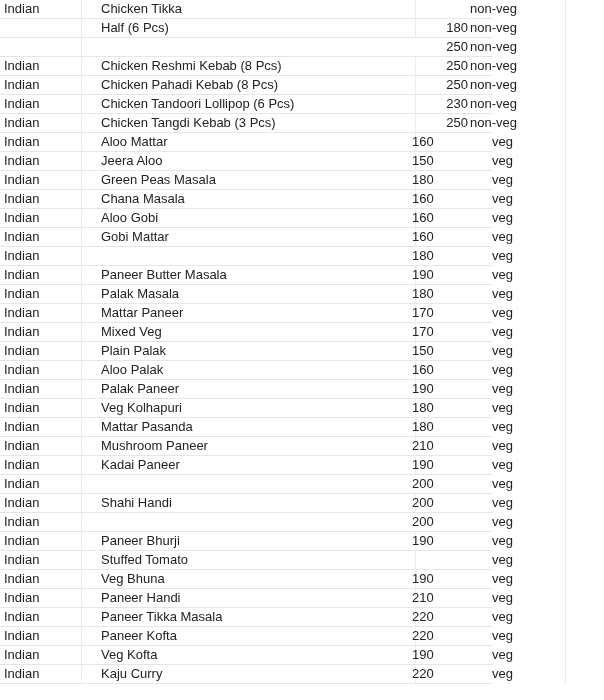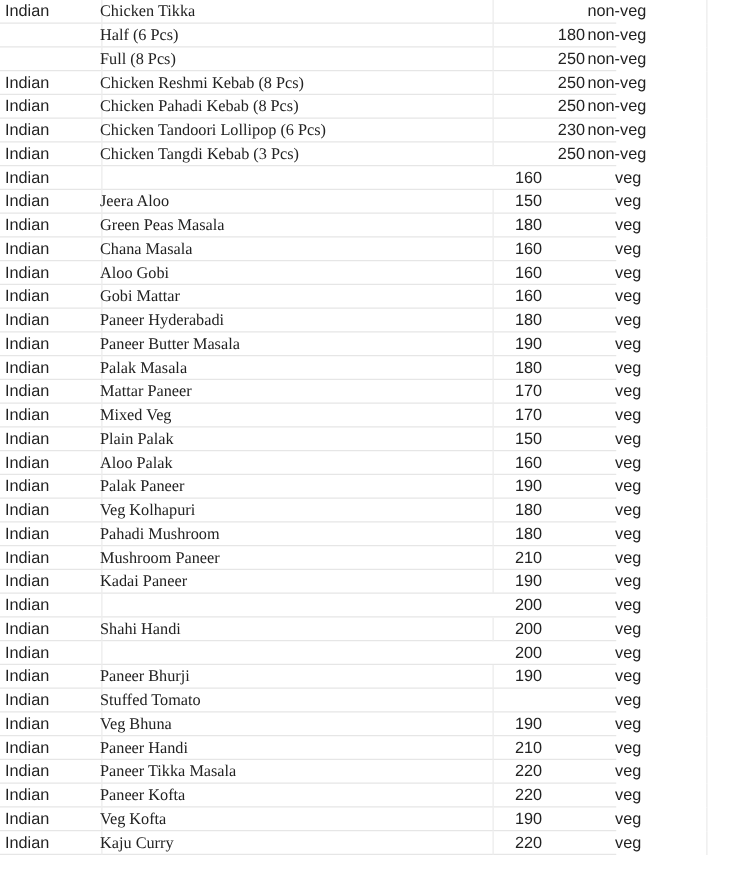--- a/index.html
+++ b/index.html
@@ -3,21 +3,21 @@
 <meta charset="utf-8">
 <style>
   html, body { margin: 0; padding: 0; background: #ffffff; }
   body { width: 604px; height: 700px; overflow: hidden; position: relative;
          font-family: "Liberation Sans", "DejaVu Sans", sans-serif; color: #222; }
   .sheet { position: absolute; left: 0; top: 0; width: 493px; }
   .row { position: relative; height: 19px; border-bottom: 1px solid #e6e6e6; box-sizing: border-box; }
   .cell { position: absolute; top: 0; height: 19px; line-height: 18px; font-size: 13px;
           white-space: nowrap; box-sizing: border-box; }
   .c-cuisine { left: 0; width: 82px; padding-left: 4px; border-right: 1px solid #ececec; }
-  .c-name { left: 65px; width: 330px; padding-left: 15px; border-right: 1px solid #ececec; overflow: visible; font-family: Liberation Serif, serif; }
+  .c-name { left: 86px; width: 330px; padding-left: 15px; border-right: 1px solid #ececec; overflow: visible; }
   .c-price { left: 412px; width: 78px; text-align: left; padding-right: 0; overflow: visible; }
   .c-type { left: 490px; width: 76px; padding-left: 2px; border-right: 1px solid #ececec; }
   .c-empty { left: 566px; width: 38px; }
   .c-type.nv { left: 468px; width: 98px; padding-left: 0; text-align: right; padding-right: 26px; }
   .c-price.nv { width: 56px; text-align: right; }
 </style>
 </head>
 <body>
 
 <div class="sheet" id="sheet">
@@ -30,21 +30,20 @@
     </div>
     <div class="row">
       <div class="cell c-cuisine"></div>
       <div class="cell c-name">Half (6 Pcs)</div>
       <div class="cell c-price nv" style="left: 412px; width: 56px;">180</div>
       <div class="cell c-type nv" style="left: 468px; width: 98px; text-align: left; padding-left: 2px; padding-right: 0px;">non-veg</div>
       <div class="cell c-empty"></div>
     </div>
     <div class="row">
       <div class="cell c-cuisine"></div>
-      <div class="cell c-name">Full (8 Pcs)</div>
       <div class="cell c-price nv" style="left: 412px; width: 56px;">250</div>
       <div class="cell c-type nv" style="left: 468px; width: 98px; text-align: left; padding-left: 2px; padding-right: 0px;">non-veg</div>
       <div class="cell c-empty"></div>
     </div>
     <div class="row">
       <div class="cell c-cuisine">Indian</div>
       <div class="cell c-name">Chicken Reshmi Kebab (8 Pcs)</div>
       <div class="cell c-price nv" style="left: 412px; width: 56px;">250</div>
       <div class="cell c-type nv" style="left: 468px; width: 98px; text-align: left; padding-left: 2px; padding-right: 0px;">non-veg</div>
       <div class="cell c-empty"></div>
@@ -65,20 +64,21 @@
     </div>
     <div class="row">
       <div class="cell c-cuisine">Indian</div>
       <div class="cell c-name">Chicken Tangdi Kebab (3 Pcs)</div>
       <div class="cell c-price nv" style="left: 412px; width: 56px;">250</div>
       <div class="cell c-type nv" style="left: 468px; width: 98px; text-align: left; padding-left: 2px; padding-right: 0px;">non-veg</div>
       <div class="cell c-empty"></div>
     </div>
     <div class="row">
       <div class="cell c-cuisine">Indian</div>
+      <div class="cell c-name">Aloo Mattar</div>
       <div class="cell c-price">160</div>
       <div class="cell c-type">veg</div>
       <div class="cell c-empty"></div>
     </div>
     <div class="row">
       <div class="cell c-cuisine">Indian</div>
       <div class="cell c-name">Jeera Aloo</div>
       <div class="cell c-price">150</div>
       <div class="cell c-type">veg</div>
       <div class="cell c-empty"></div>
@@ -106,21 +106,20 @@
     </div>
     <div class="row">
       <div class="cell c-cuisine">Indian</div>
       <div class="cell c-name">Gobi Mattar</div>
       <div class="cell c-price">160</div>
       <div class="cell c-type">veg</div>
       <div class="cell c-empty"></div>
     </div>
     <div class="row">
       <div class="cell c-cuisine">Indian</div>
-      <div class="cell c-name">Paneer Hyderabadi</div>
       <div class="cell c-price">180</div>
       <div class="cell c-type">veg</div>
       <div class="cell c-empty"></div>
     </div>
     <div class="row">
       <div class="cell c-cuisine">Indian</div>
       <div class="cell c-name">Paneer Butter Masala</div>
       <div class="cell c-price">190</div>
       <div class="cell c-type">veg</div>
       <div class="cell c-empty"></div>
@@ -169,21 +168,21 @@
     </div>
     <div class="row">
       <div class="cell c-cuisine">Indian</div>
       <div class="cell c-name">Veg Kolhapuri</div>
       <div class="cell c-price">180</div>
       <div class="cell c-type">veg</div>
       <div class="cell c-empty"></div>
     </div>
     <div class="row">
       <div class="cell c-cuisine">Indian</div>
-      <div class="cell c-name">Pahadi Mushroom</div>
+      <div class="cell c-name">Mattar Pasanda</div>
       <div class="cell c-price">180</div>
       <div class="cell c-type">veg</div>
       <div class="cell c-empty"></div>
     </div>
     <div class="row">
       <div class="cell c-cuisine">Indian</div>
       <div class="cell c-name">Mushroom Paneer</div>
       <div class="cell c-price">210</div>
       <div class="cell c-type">veg</div>
       <div class="cell c-empty"></div>

